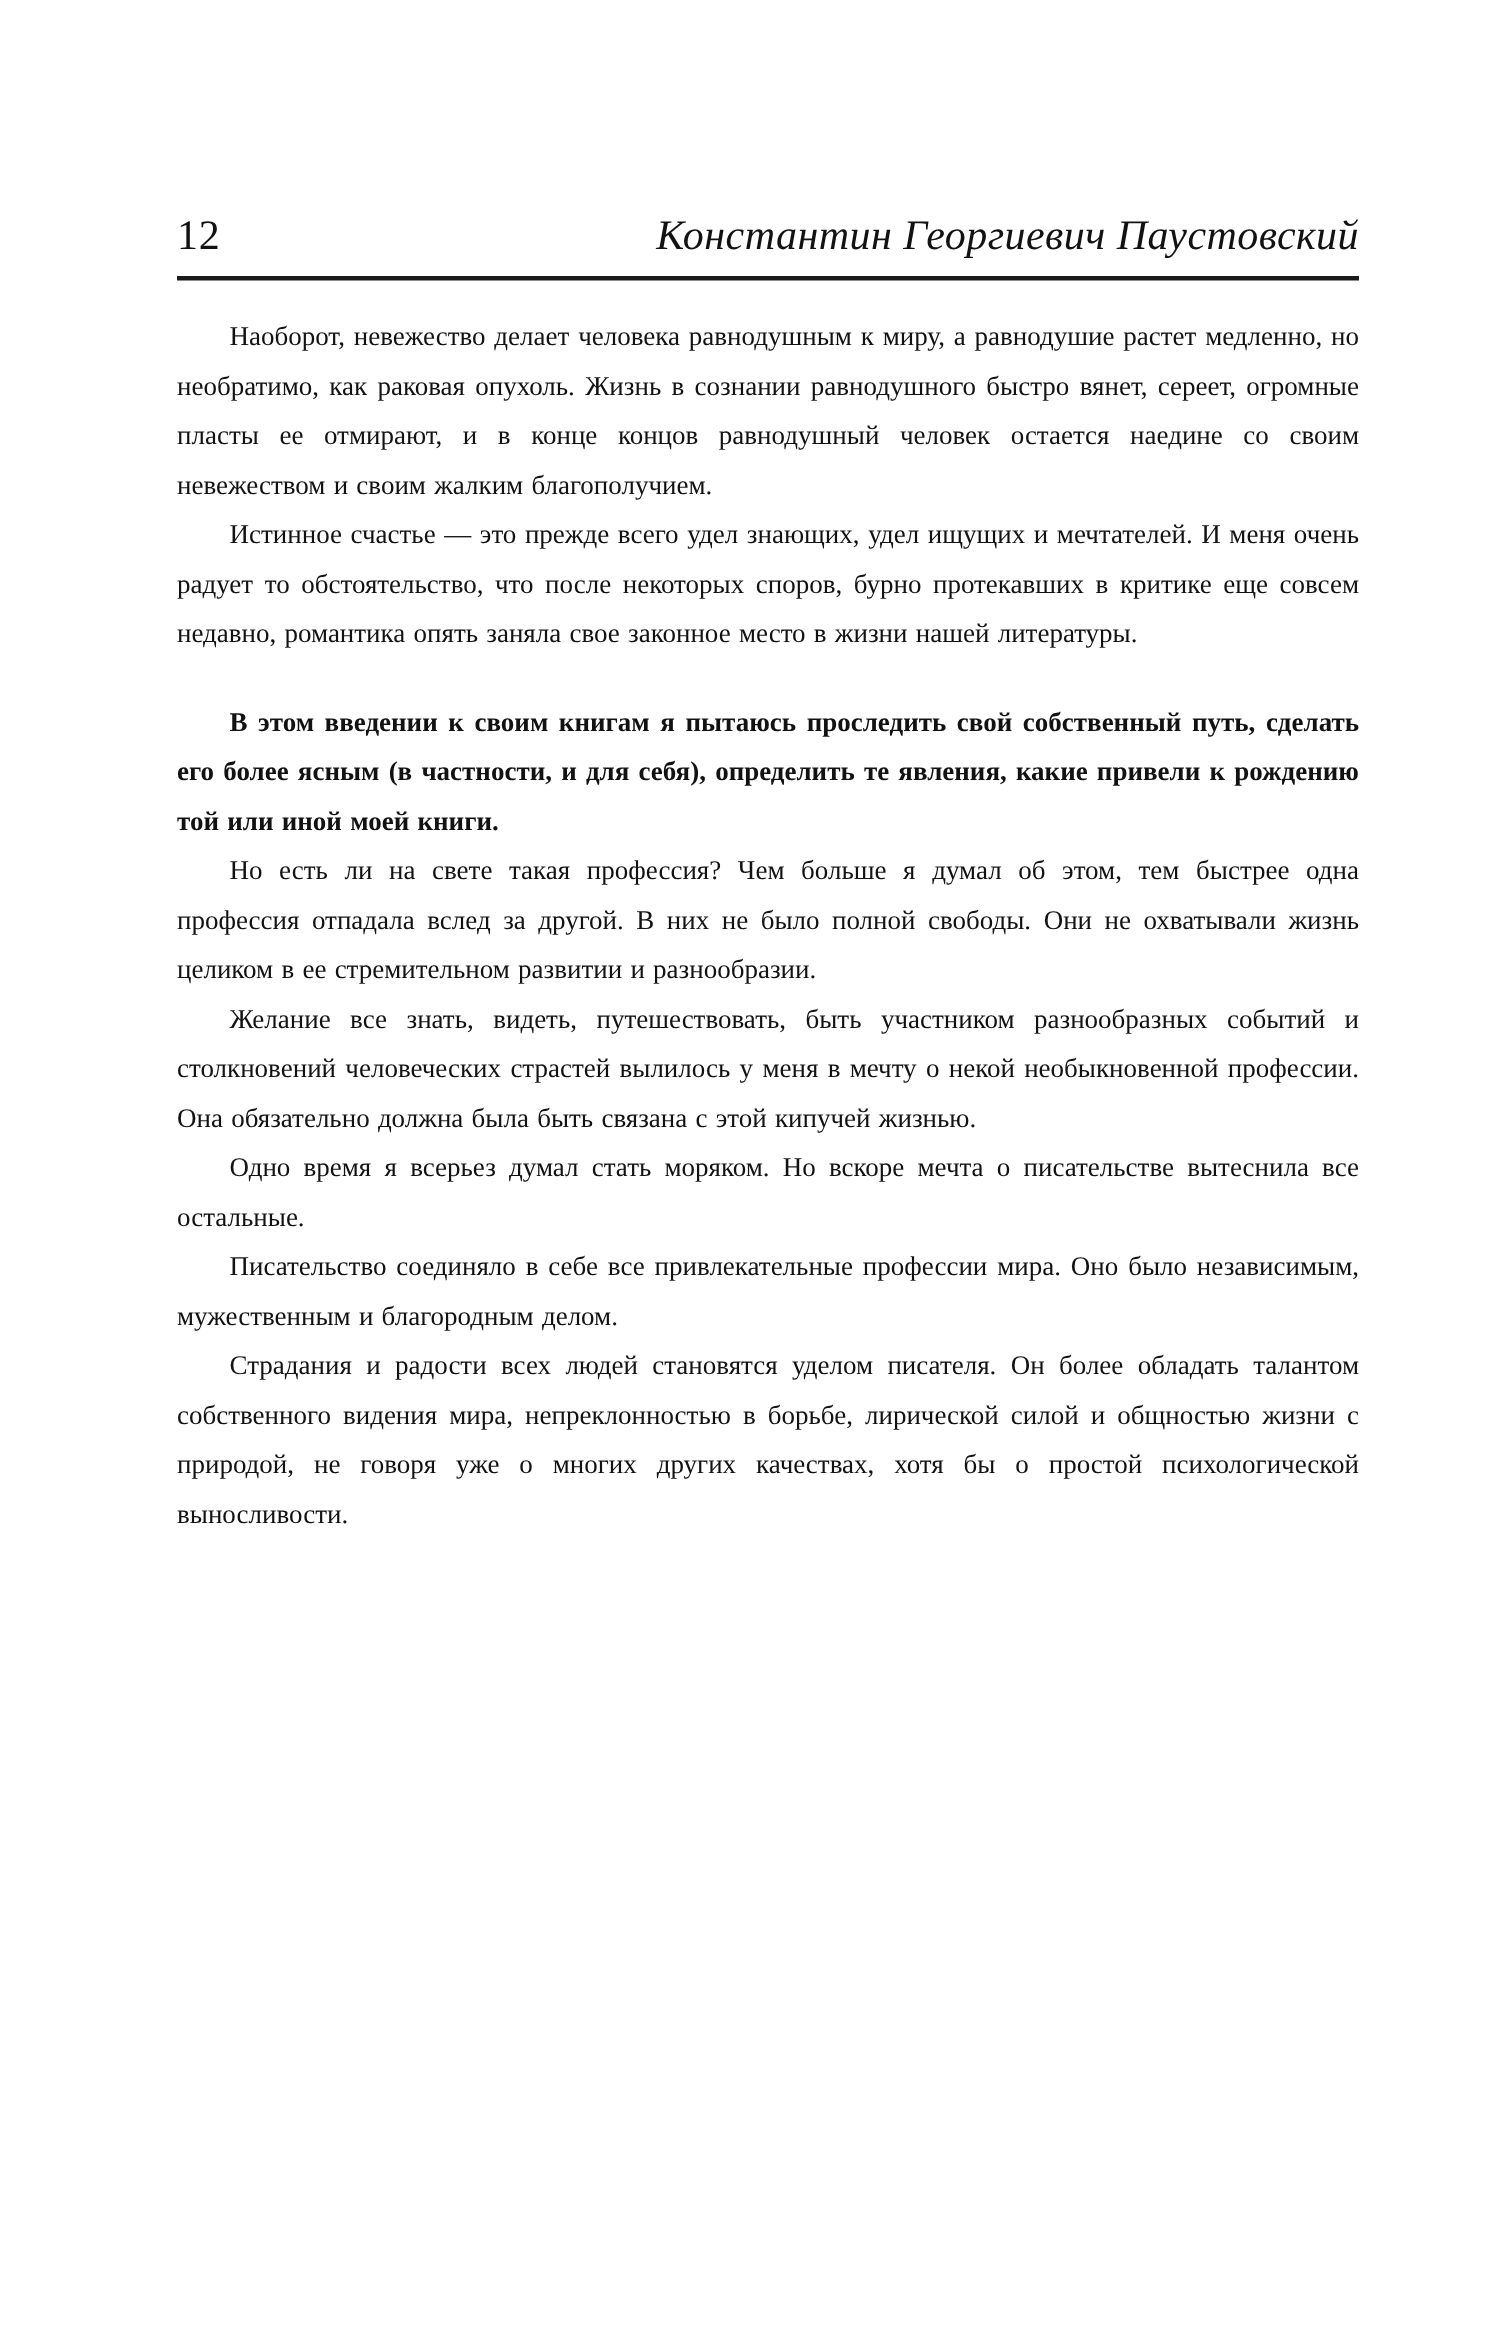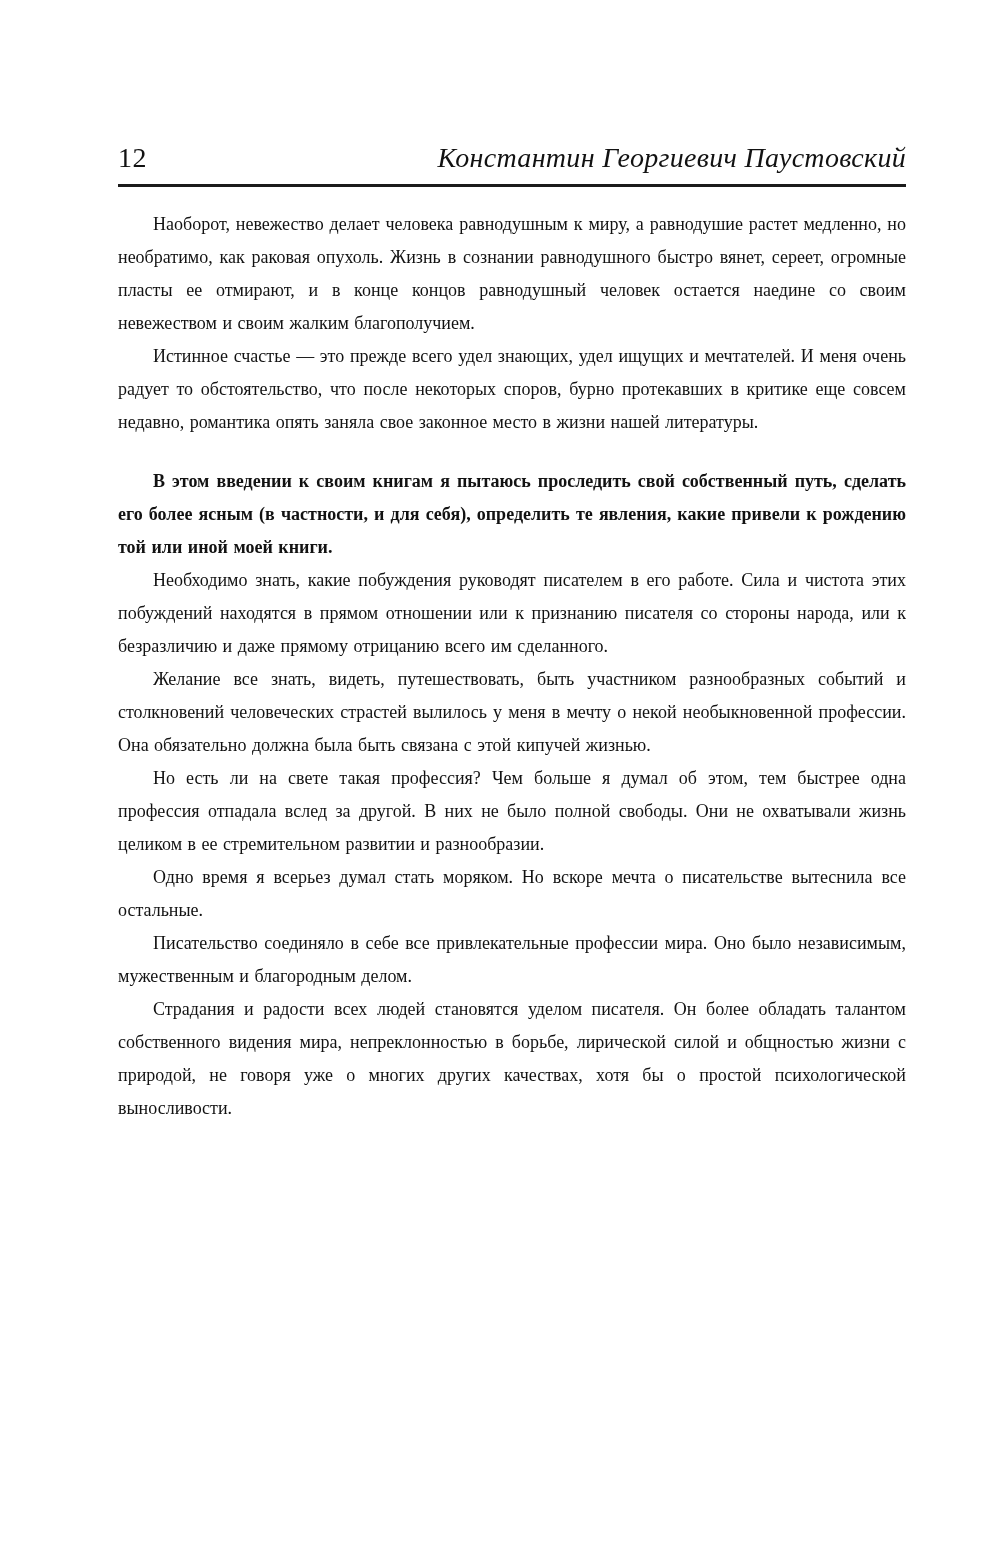--- a/index.html
+++ b/index.html
@@ -60,20 +60,19 @@
 
 <div class="page">
   <header class="page-header">
     <span class="page-number">12</span>
     <span class="running-title">Константин Георгиевич Паустовский</span>
   </header>
   <main class="page-body">
       <p>Наоборот, невежество делает человека равнодушным к миру, а равнодушие растет медленно, но необратимо, как раковая опухоль. Жизнь в сознании равнодушного быстро вянет, сереет, огромные пласты ее отмирают, и в конце концов равнодушный человек остается наедине со своим невежеством и своим жалким благополучием.</p>
       <p>Истинное счастье — это прежде всего удел знающих, удел ищущих и мечтателей. И меня очень радует то обстоятельство, что после некоторых споров, бурно протекавших в критике еще совсем недавно, романтика опять заняла свое законное место в жизни нашей литературы.</p>
       <p class="section-start">В этом введении к своим книгам я пытаюсь проследить свой собственный путь, сделать его более ясным (в частности, и для себя), определить те явления, какие привели к рождению той или иной моей книги.</p>
-      <p>Необходимо знать, какие побуждения руководят писателем в его работе. Сила и чистота этих побуждений находятся в прямом отношении или к признанию писателя со стороны народа, или к безразличию и даже прямому отрицанию всего им сделанного.</p>
+      <p>Но есть ли на свете такая профессия? Чем больше я думал об этом, тем быстрее одна профессия отпадала вслед за другой. В них не было полной свободы. Они не охватывали жизнь целиком в ее стремительном развитии и разнообразии.</p>
       <p>Желание все знать, видеть, путешествовать, быть участником разнообразных событий и столкновений человеческих страстей вылилось у меня в мечту о некой необыкновенной профессии. Она обязательно должна была быть связана с этой кипучей жизнью.</p>
-      <p>Но есть ли на свете такая профессия? Чем больше я думал об этом, тем быстрее одна профессия отпадала вслед за другой. В них не было полной свободы. Они не охватывали жизнь целиком в ее стремительном развитии и разнообразии.</p>
       <p>Одно время я всерьез думал стать моряком. Но вскоре мечта о писательстве вытеснила все остальные.</p>
       <p>Писательство соединяло в себе все привлекательные профессии мира. Оно было независимым, мужественным и благородным делом.</p>
       <p>Страдания и радости всех людей становятся уделом писателя. Он более обладать талантом собственного видения мира, непреклонностью в борьбе, лирической силой и общностью жизни с природой, не говоря уже о многих других качествах, хотя бы о простой психологической выносливости.</p>
     </main>
 </div>
 
 </body></html>

